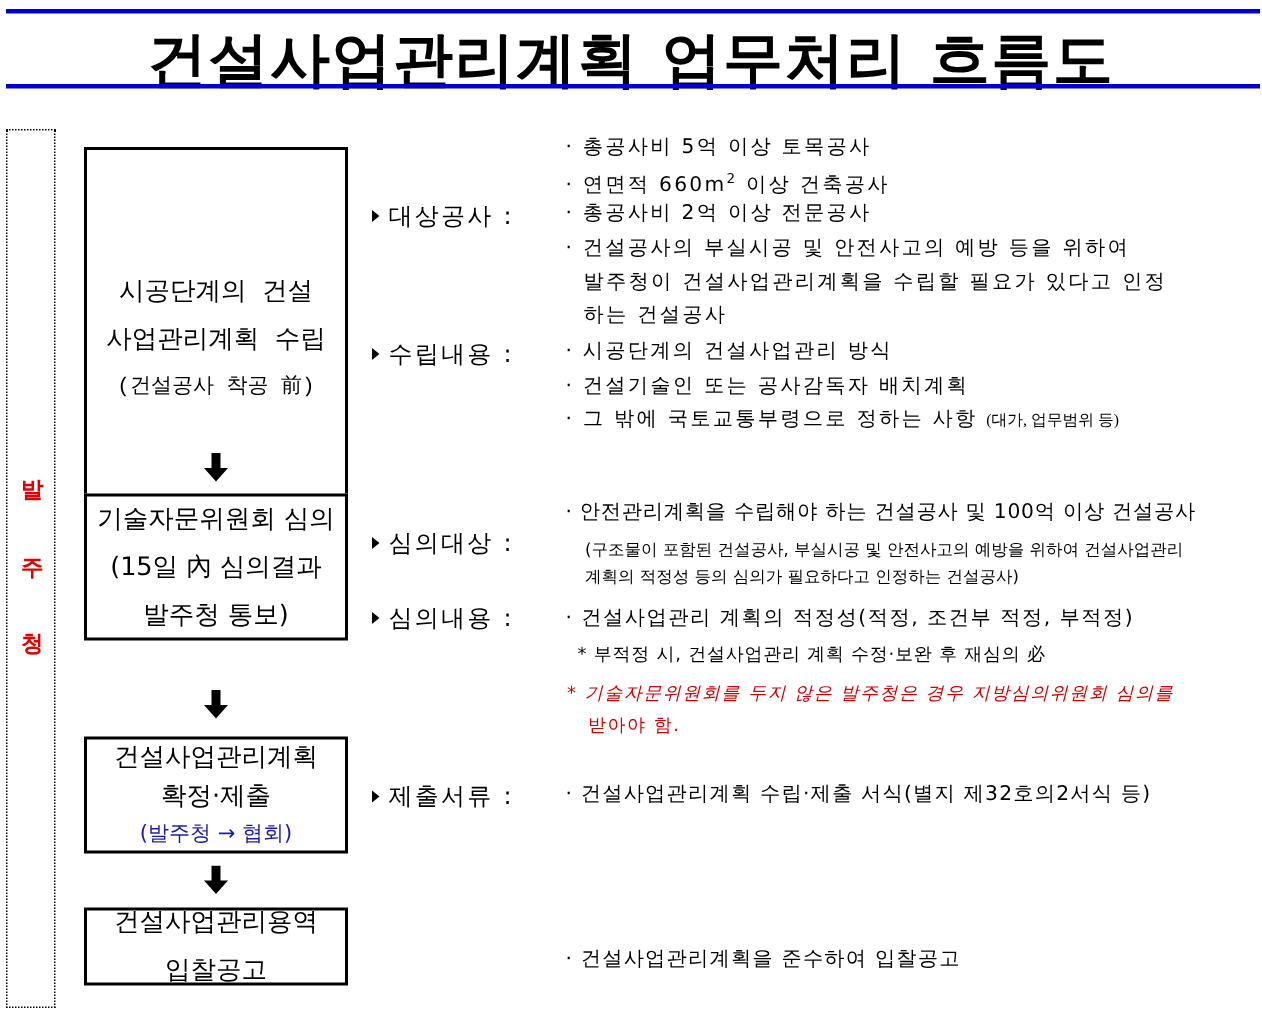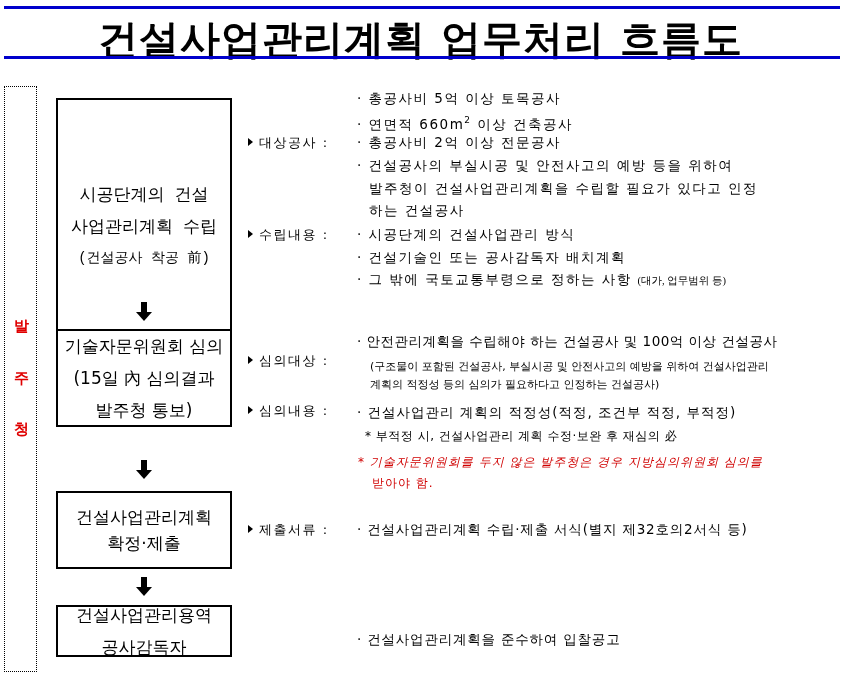--- a/index.html
+++ b/index.html
@@ -12,25 +12,25 @@
              border: 1px dotted #000; box-sizing: border-box; }
   .sidebar-label { position: absolute; left: 0; width: 33px; text-align: center;
                    color: #e00000; font-weight: bold; font-size: 15px; }
   .box { position: absolute; left: 56px; width: 176px; border: 2px solid #000;
          box-sizing: border-box; display: flex; flex-direction: column;
          justify-content: center; align-items: center; text-align: center; background: #fff; }
   .box .l1 { font-size: 17px; line-height: 32px; white-space: nowrap; }
   .box .l2 { font-size: 14px; line-height: 28px; white-space: nowrap; }
   .box .blue { color: #1a1aaa; font-size: 14px; line-height: 24px; }
   .arrow { position: absolute; left: 136px; width: 16px; height: 20px; }
-  .label { position: absolute; font-size: 13px; white-space: nowrap; letter-spacing: 1.5px; }
+  .label { position: absolute; font-size: 16px; white-space: nowrap; letter-spacing: 1.5px; }
   .label .tri { display: inline-block; width: 0; height: 0; border-top: 4px solid transparent;
                 border-bottom: 4px solid transparent; border-left: 5px solid #000; margin-right: 6px;
                 vertical-align: 1px; }
-  .item { position: absolute; font-size: 13.5px; white-space: nowrap; letter-spacing: 1.5px; line-height: 22px; }
+  .item { position: absolute; font-size: 13.5px; white-space: nowrap; letter-spacing: 1.5px; line-height: 22px; margin-left: 20px; }
   .item.small { font-size: 11px; letter-spacing: 0; line-height: 17px; }
   .item.red { color: #d00000; font-size: 12px; letter-spacing: 1px; }
   .item.note { font-size: 12px; letter-spacing: 0.5px; }
   sup { font-size: 9px; }
 </style>
 </head>
 <body>
 
 <div class="rule" style="top:6px;"></div>
 <div class="title">건설사업관리계획 업무처리 흐름도</div>
@@ -60,30 +60,31 @@
 </div>
 
 <svg class="arrow" style="top:460px;" viewBox="0 0 16 20">
   <rect x="5" y="0" width="6" height="11" fill="#000"></rect>
     <polygon points="0,10 16,10 8,19" fill="#000"></polygon>
 </svg>
 
 <div class="box" style="top:491px; height:78px;">
   <div class="l1" style="line-height:26px;">건설사업관리계획</div>
   <div class="l1" style="line-height:26px;">확정·제출</div>
+  <div class="blue">(발주청 → 협회)</div>
 </div>
 
 <svg class="arrow" style="top:577px;" viewBox="0 0 16 20">
   <rect x="5" y="0" width="6" height="11" fill="#000"></rect>
     <polygon points="0,10 16,10 8,19" fill="#000"></polygon>
 </svg>
 
 <div class="box" style="top:605px; height:52px;">
   <div class="l1">건설사업관리용역</div>
-  <div class="l1">공사감독자</div>
+  <div class="l1">입찰공고</div>
 </div>
 
 <div class="label" style="left:248px; top:134px;">
   <span class="tri"></span><span>대상공사 :</span>
 </div>
 <div class="item" style="left:357px; top:87px;">· 총공사비 5억 이상 토목공사</div>
 <div class="item" style="left:357px; top:109px;">
   <span>· 연면적 660m</span><sup>2</sup><span> 이상 건축공사</span>
 </div>
 <div class="item" style="left:357px; top:131px;">· 총공사비 2억 이상 전문공사</div>

